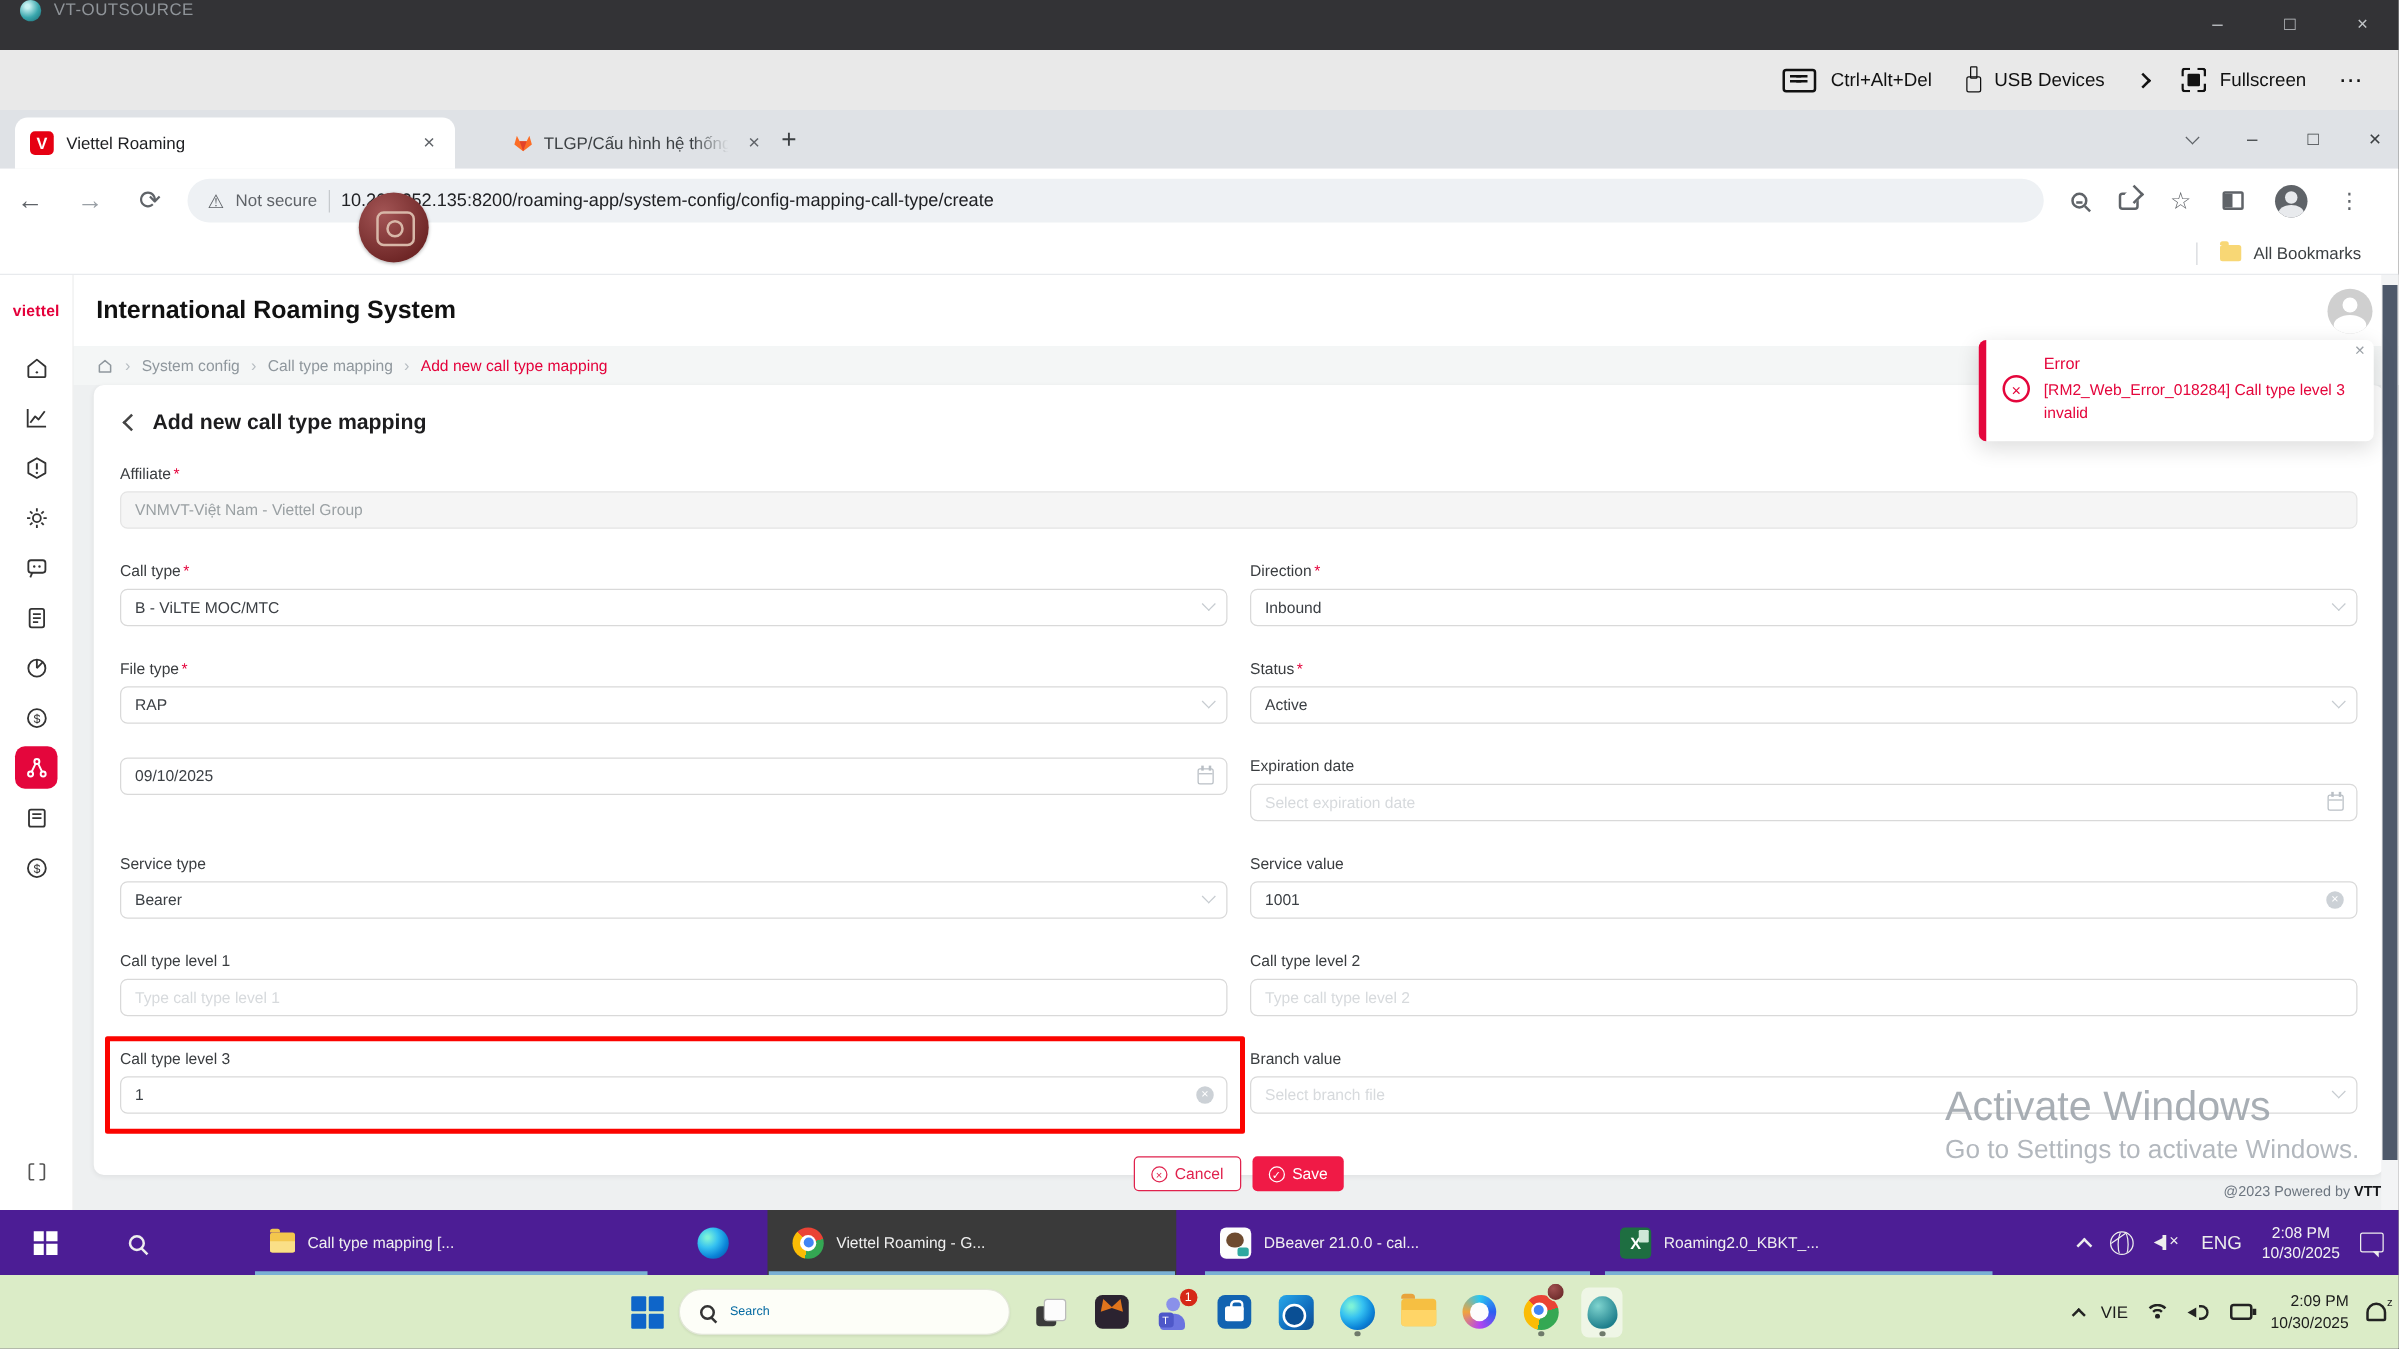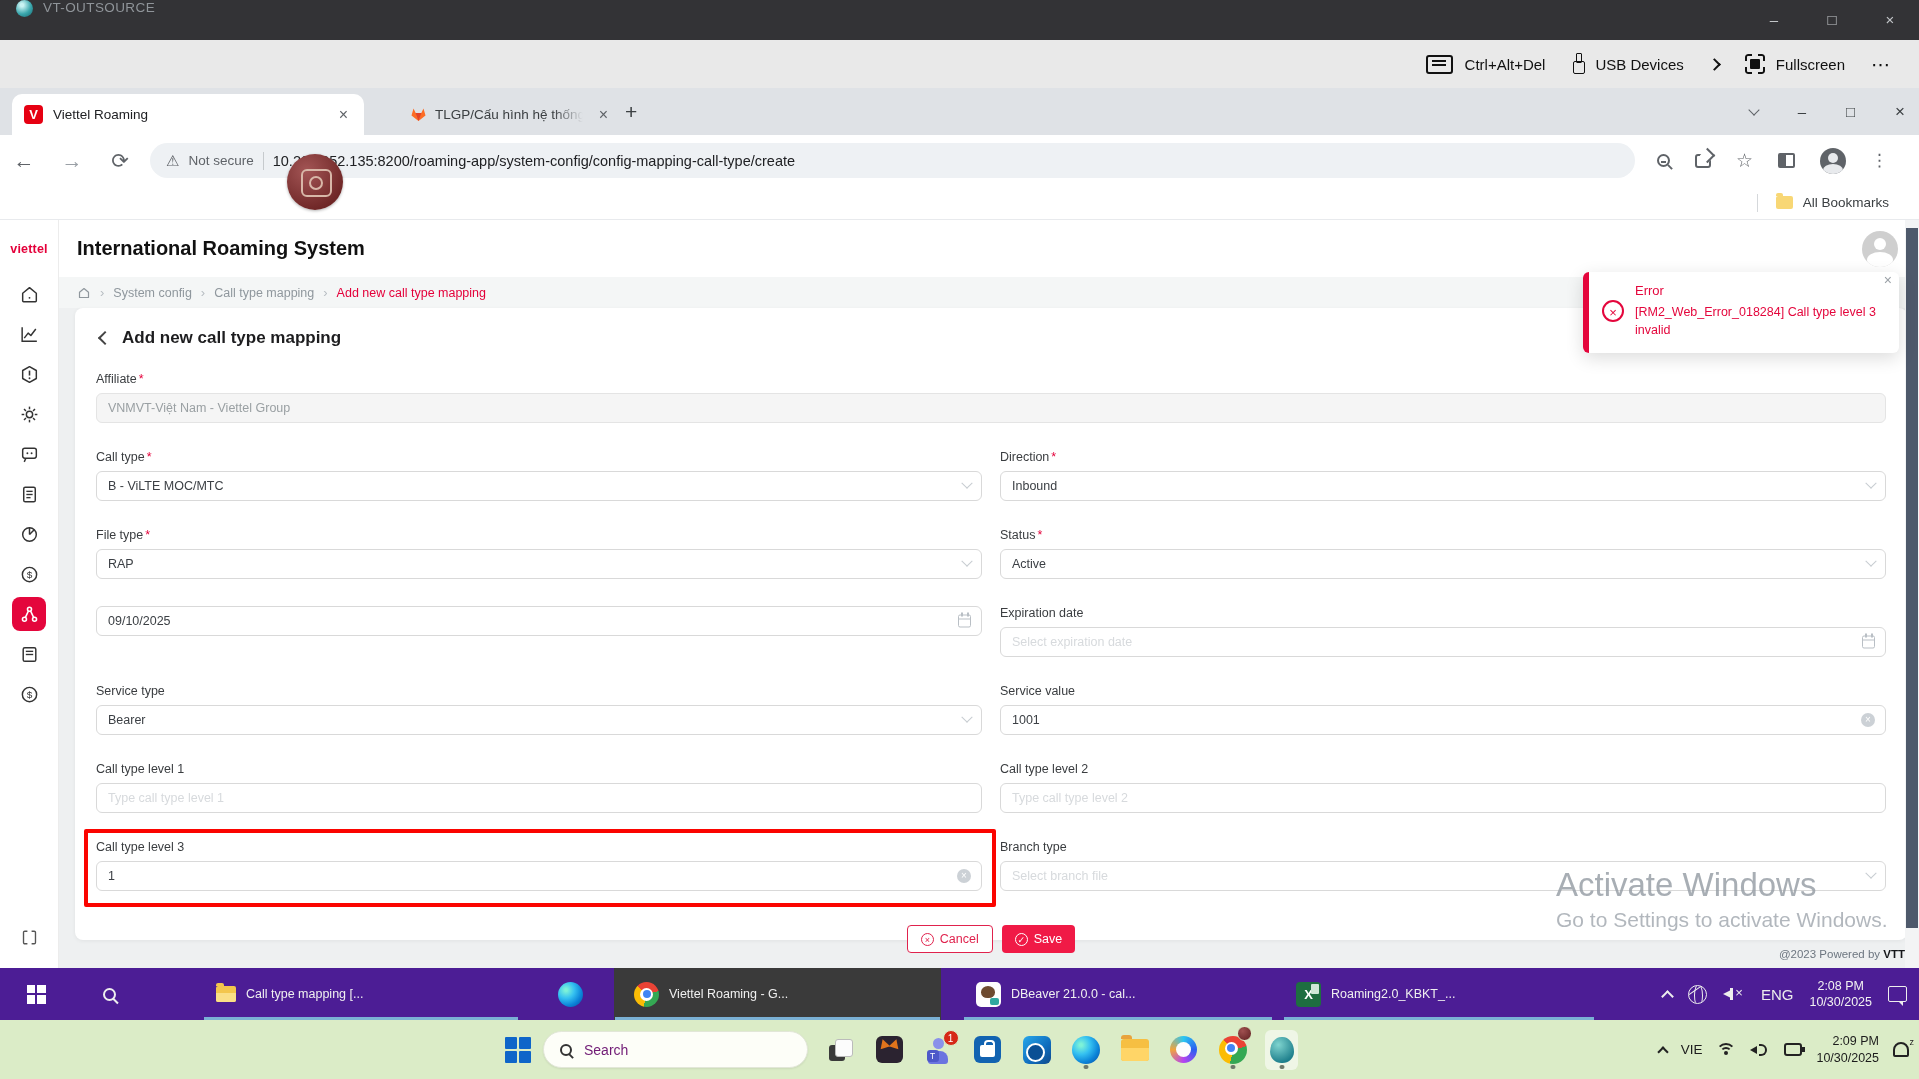--- a/index.html
+++ b/index.html
@@ -180,21 +180,21 @@
   .notif-ic{width:19px;height:16px;border:1.8px solid #eee;border-radius:2px;position:relative;}
   .notif-ic::after{content:"";position:absolute;right:3px;bottom:-5px;border-left:5px solid transparent;border-top:5px solid #eee;}
 
   
   #htaskbar{position:absolute;top:1020px;left:0;right:0;height:59px;background:#dbecc7;display:flex;align-items:center;}
   .win11{margin-left:505px;width:26px;height:26px;display:grid;grid-template-columns:1fr 1fr;gap:2px;}
   .win11 span{background:#0e65c9;border-radius:1px;}
   .hsearch{margin-left:12px;width:265px;height:37px;background:#fdfef8;border:1px solid #e2e7d8;border-radius:19px;display:flex;align-items:center;gap:12px;padding:0 16px;box-shadow:0 1px 2px rgba(0,0,0,.08);}
   .mag-d{width:12px;height:12px;border:2px solid #333;border-radius:50%;position:relative;}
   .mag-d::after{content:"";position:absolute;width:6px;height:2px;background:#333;transform:rotate(45deg);right:-4px;bottom:-3px;}
-  .hsearch .t{font-size:14px;color:#701a75;}
+  .hsearch .t{font-size:10px;color:#0369a1;}
   #hicons{display:flex;align-items:center;gap:16px;margin-left:16px;}
   .hic{width:33px;height:40px;display:flex;align-items:center;justify-content:center;position:relative;}
   .hic .dot{position:absolute;bottom:1px;left:50%;transform:translateX(-50%);width:5px;height:4px;border-radius:3px;background:#6f7a6b;}
   .tview{width:24px;height:22px;position:relative;}
   .tview::before{content:"";position:absolute;left:0;bottom:0;width:16px;height:16px;background:#3a3a3a;border-radius:3px;}
   .tview::after{content:"";position:absolute;right:0;top:0;width:16px;height:16px;background:#fcfcfc;border:1px solid #bbb;border-radius:3px;}
   .demon{width:27px;height:27px;border-radius:6px;background:#2b2330;position:relative;overflow:hidden;}
   .demon::before{content:"";position:absolute;left:3px;top:3px;border-left:5px solid transparent;border-right:5px solid transparent;border-bottom:9px solid #e0741c;transform:rotate(-18deg);}
   .demon::after{content:"";position:absolute;right:3px;top:3px;border-left:5px solid transparent;border-right:5px solid transparent;border-bottom:9px solid #e0741c;transform:rotate(18deg);}
   .teams{width:28px;height:28px;position:relative;}
@@ -531,21 +531,21 @@
             <div class="fgroup hl">
               <div class="flabel"><span>Call type level 3</span></div>
               <div class="input">
                   <span>1</span>
                   <span class="sfx">
                     <span class="clr">×</span>
                   </span>
                 </div>
             </div>
             <div class="fgroup">
-              <div class="flabel"><span>Branch type</span></div>
+              <div class="flabel"><span>Branch value</span></div>
               <div class="input">
                   <span class="ph">Select branch file</span>
                   <span class="sfx">
                     <span class="chev-sel"></span>
                   </span>
                 </div>
             </div>
 
             <div class="btn-row">
               <div class="btn btn-cancel">

